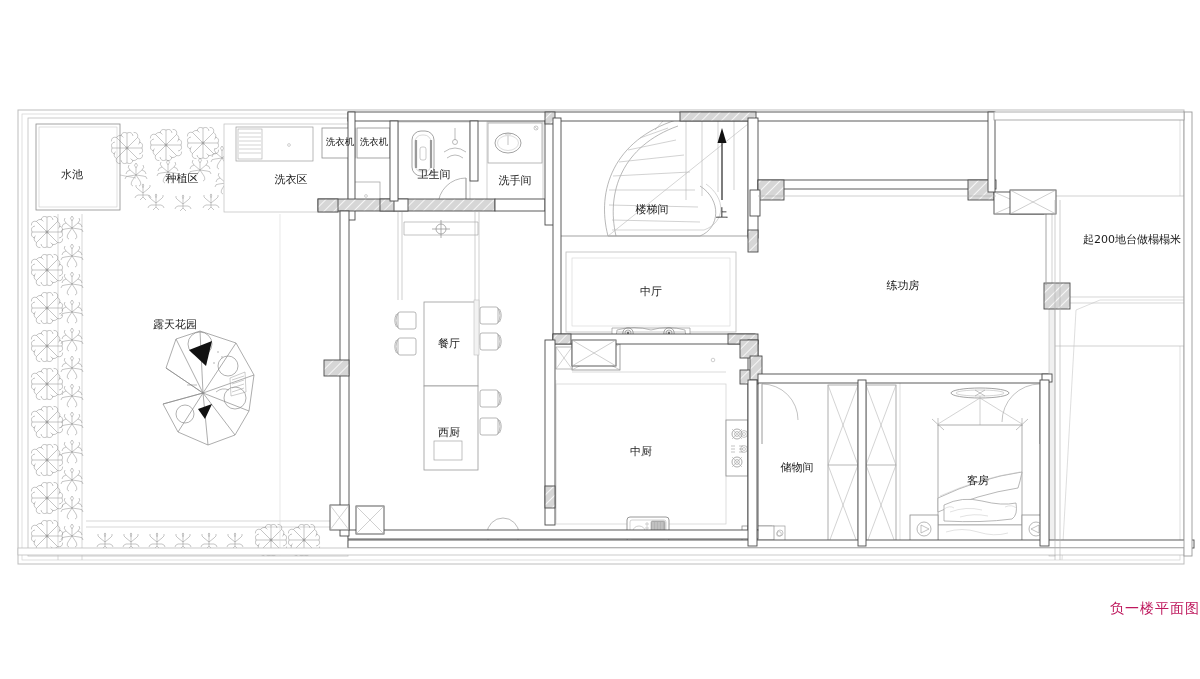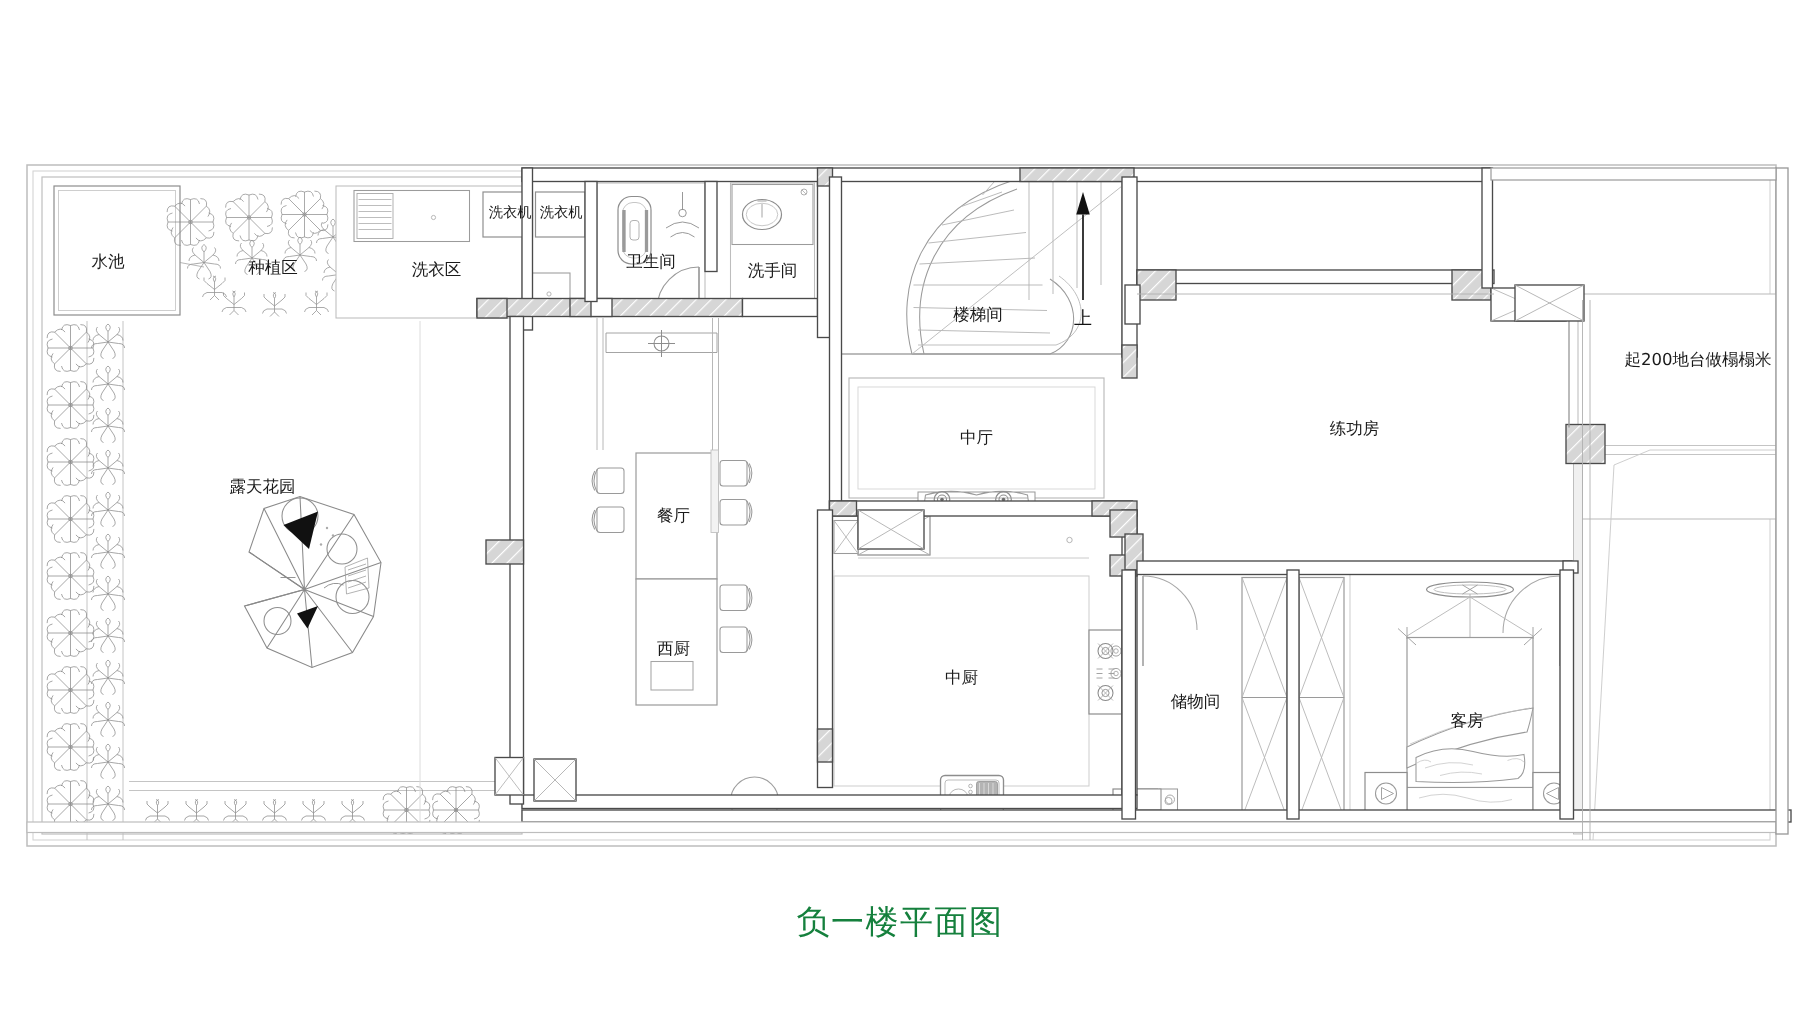--- a/index.html
+++ b/index.html
@@ -26,23 +26,23 @@
     font-size:11px;fill:#1a1a1a;text-anchor:middle;
     dominant-baseline:middle;
   }
   .up-label{
     font-family:"DejaVu Sans","Liberation Sans",sans-serif;
     font-size:12px;fill:#111;text-anchor:middle;
     dominant-baseline:middle;
   }
   #title-block{
     position:absolute;left:0;top:600px;width:1200px;
-    text-align:center;
+    text-align:right;
     font-family:"DejaVu Sans","Liberation Sans",sans-serif;
-    font-size:22px;color:#15803d;letter-spacing:1px;
+    font-size:14px;color:#be185d;letter-spacing:1px;
   }
 </style>
 </head>
 <body>
 
 <div id="plan-root">
 
 <svg width="1200" height="679" viewBox="0 0 1200 679" xmlns="http://www.w3.org/2000/svg">
 
   <defs>

